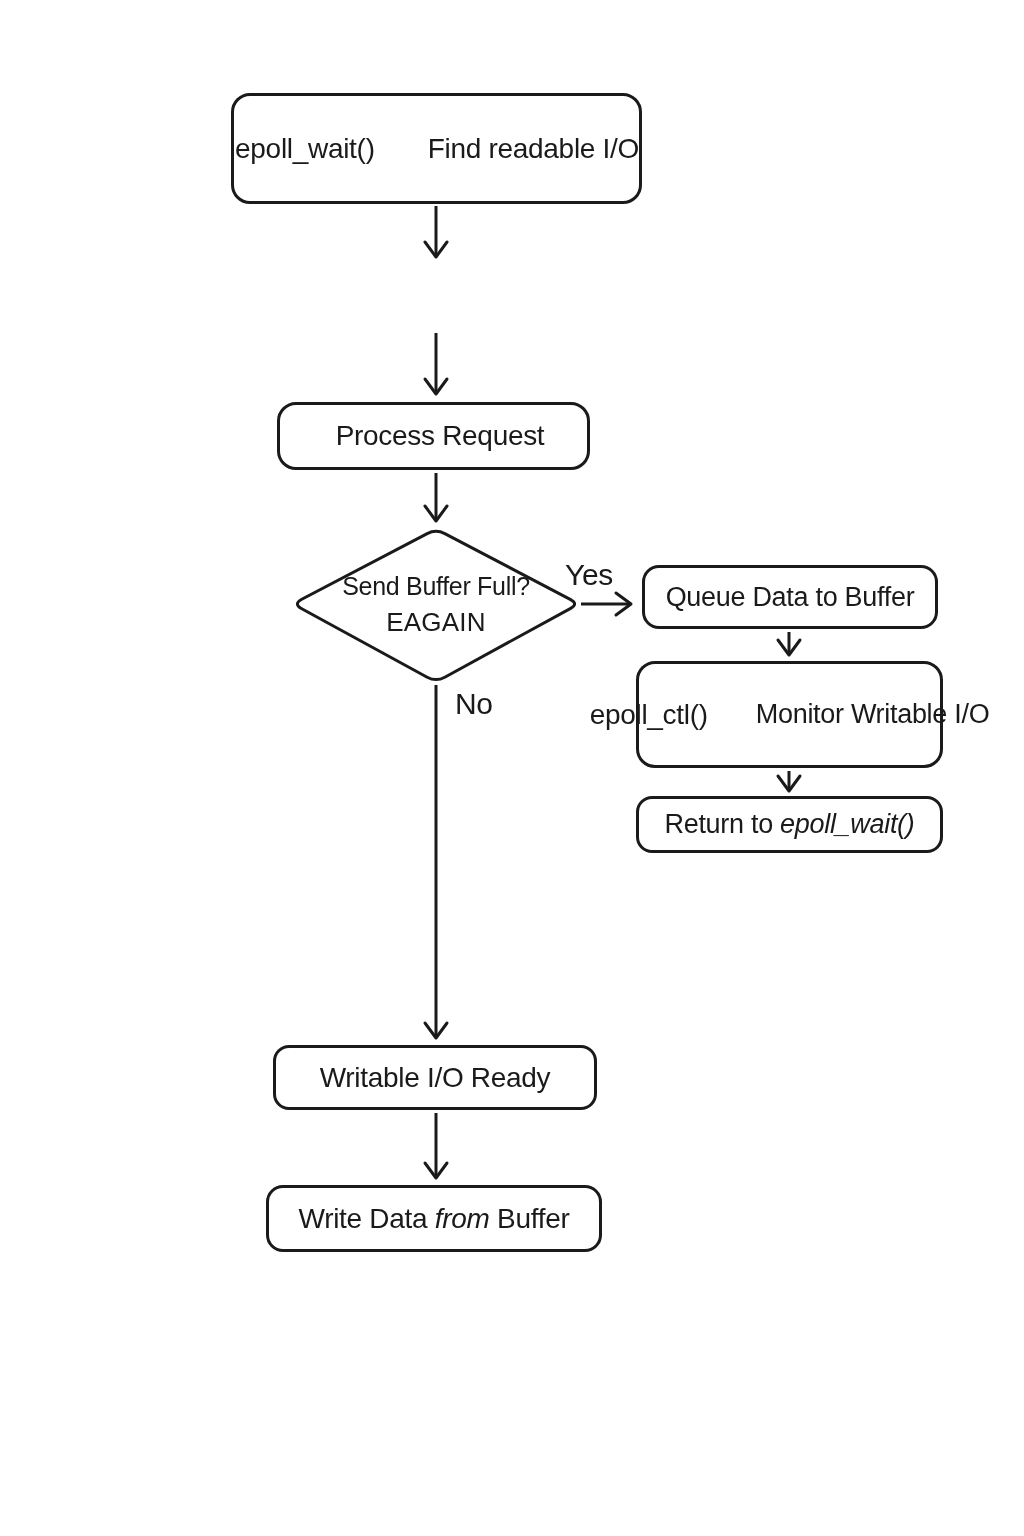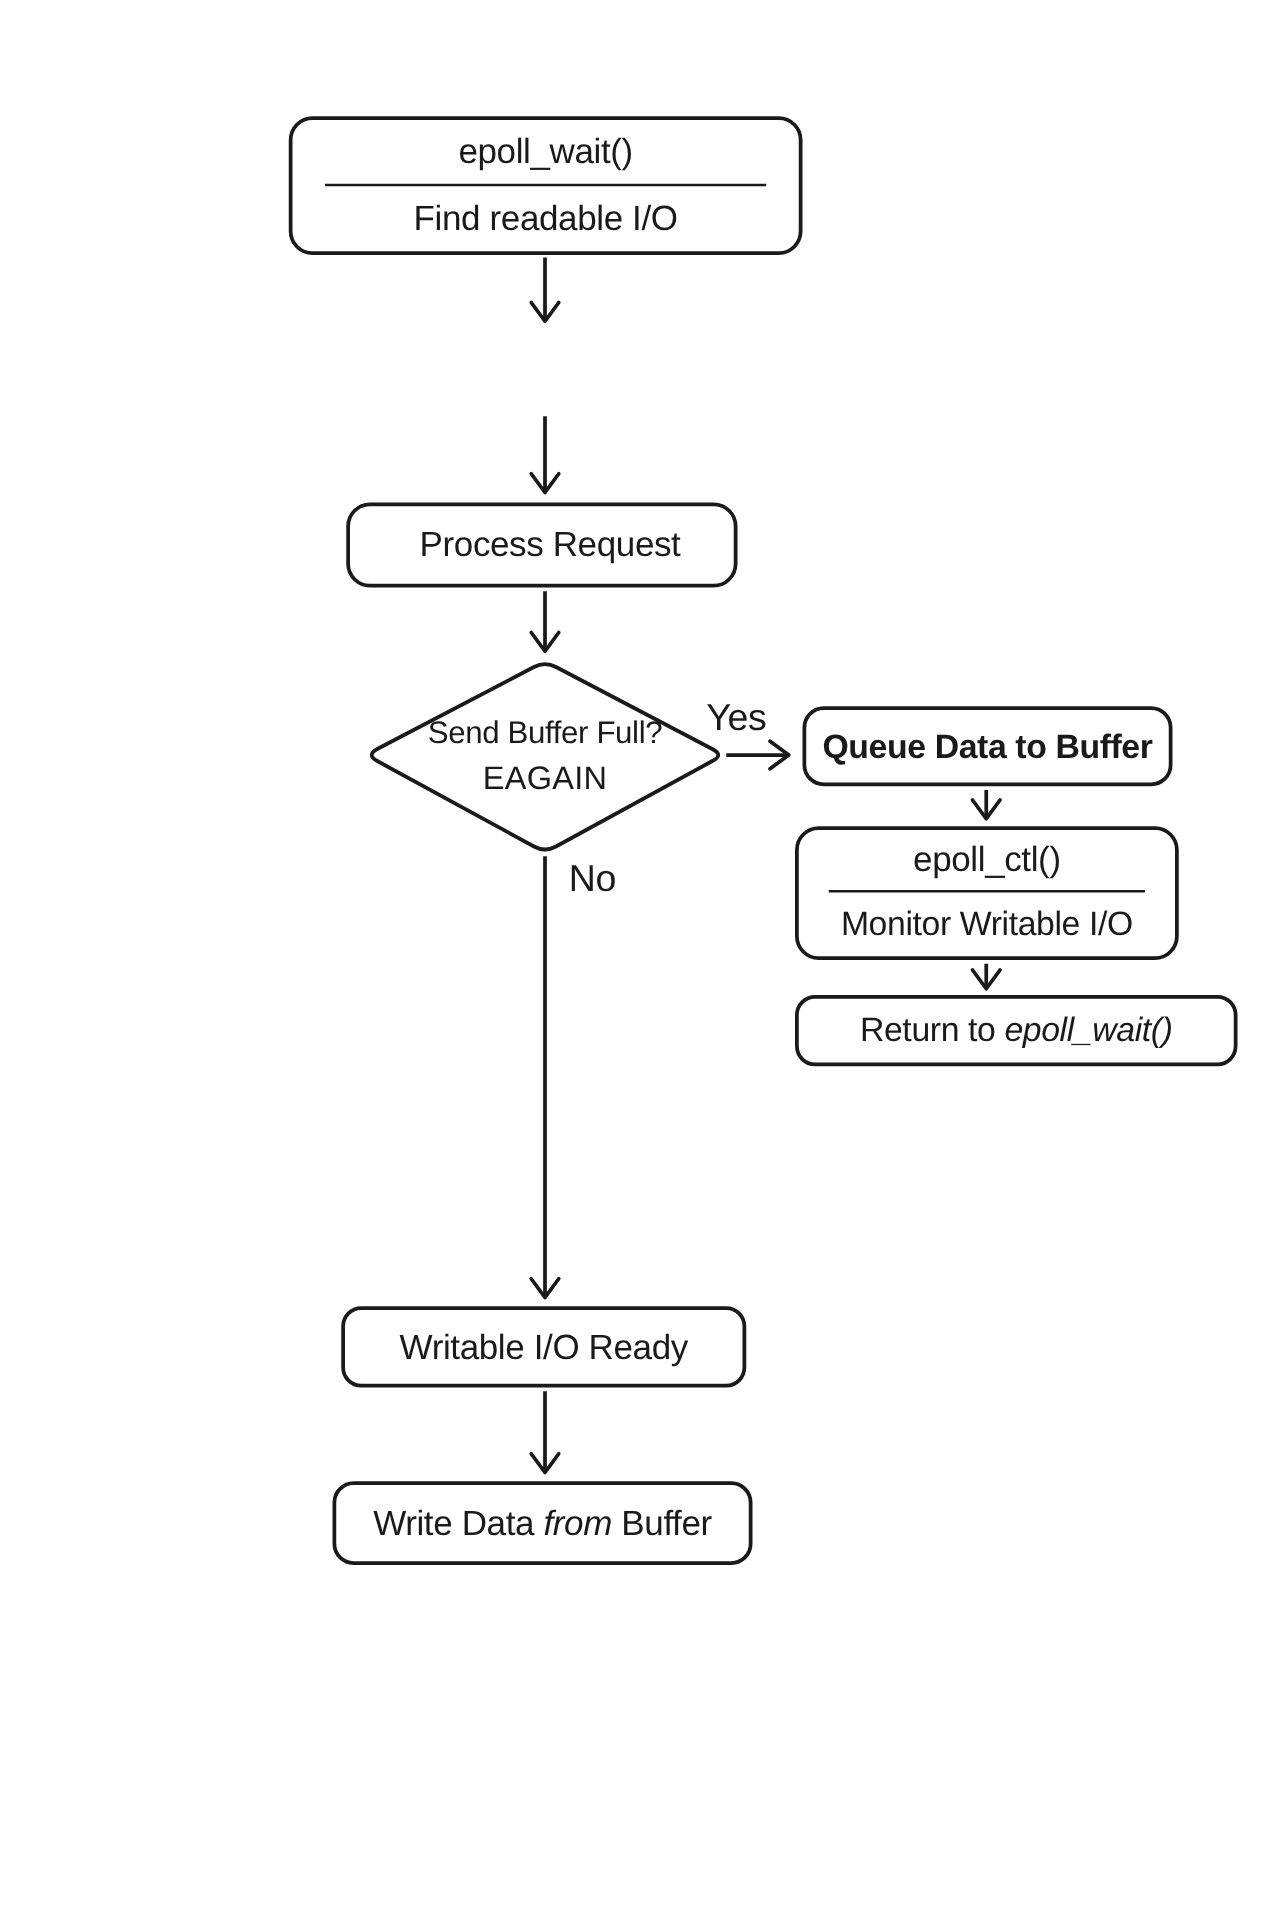--- a/index.html
+++ b/index.html
@@ -21,21 +21,21 @@
     inset: 0;
     pointer-events: none;
   }
   .node {
     position: absolute;
     box-sizing: border-box;
     border: 3px solid #1a1a1a;
     border-radius: 19px;
     background: #ffffff;
     display: flex;
-    flex-direction: column;
+    flex-direction: row;
     align-items: center;
     justify-content: center;
     text-align: center;
   }
   .node .line {
     display: flex;
     align-items: center;
     justify-content: center;
     width: 100%;
     font-size: 28px;
@@ -103,31 +103,31 @@
   </div>
 
   <div class="diamond-text" style="left:303px; top:545px; width:266px; height:120px;">
     <div class="q">Send Buffer Full?</div>
     <div class="e">EAGAIN</div>
   </div>
 
   <div class="branch-label" style="left:565px; top:558px;">Yes</div>
   <div class="branch-label" style="left:455px; top:687px;">No</div>
 
-  <div class="node" style="left:642px; top:565px; width:296px; height:64px; border-radius:17px;font-weight:bold;">
+  <div class="node" style="left:642px; top:565px; width:296px; height:64px; border-radius:17px;">
     <div class="line" style="font-size:27px;">Queue Data to Buffer</div>
   </div>
 
   <div class="node" style="left:636px; top:661px; width:307px; height:107px;">
     <div class="line" style="height:48px;">epoll_ctl()</div>
     <div class="divider" style="margin:0 24px;"></div>
     <div class="line" style="height:52px; font-size:27px;">Monitor Writable I/O</div>
   </div>
 
-  <div class="node" style="left:636px; top:796px; width:354px; height:57px; border-radius:16px;">
+  <div class="node" style="left:636px; top:796px; width:307px; height:57px; border-radius:16px;">
     <div class="line" style="font-size:27px;"><span>Return to </span><span class="em">epoll_wait()</span></div>
   </div>
 
   <div class="node" style="left:273px; top:1045px; width:324px; height:65px; border-radius:16px;">
     <div class="line">Writable I/O Ready</div>
   </div>
 
   <div class="node" style="left:266px; top:1185px; width:336px; height:67px; border-radius:17px;">
     <div class="line"><span>Write Data </span><span class="em">from</span><span> Buffer</span></div>
   </div>

